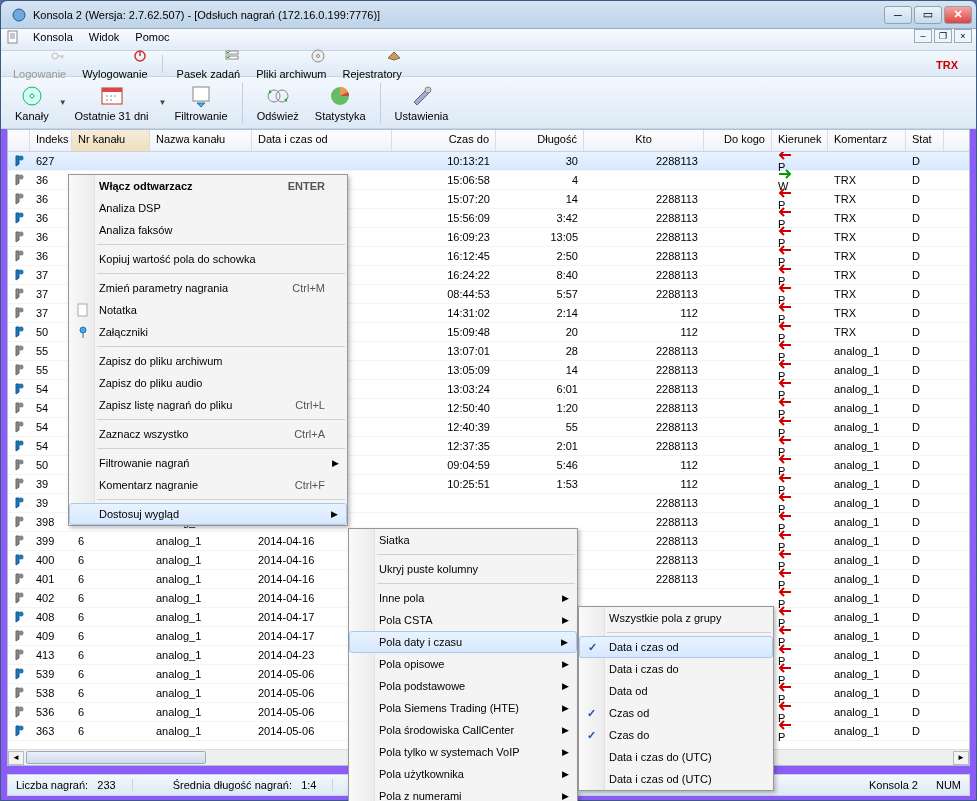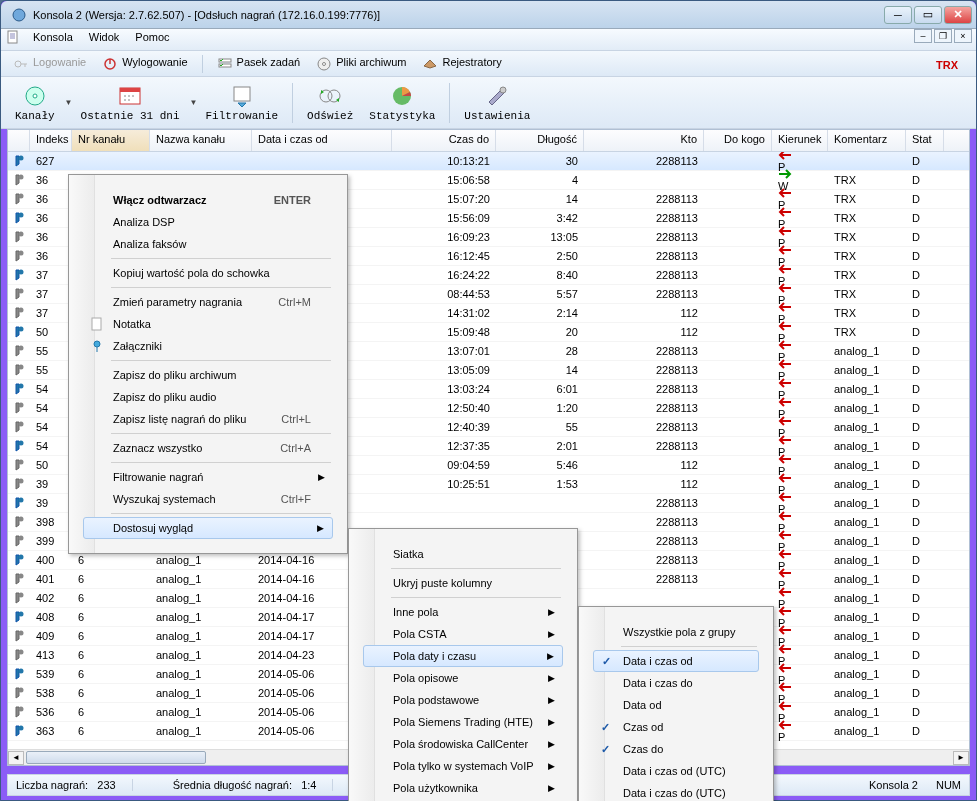--- a/index.html
+++ b/index.html
@@ -14,30 +14,30 @@
 .titlebar .winbtn { width: 28px; height: 18px; border: 1px solid #8aa; border-radius: 3px; display: flex; align-items: center; justify-content: center; background: linear-gradient(#eaf3fb,#c8dbef); cursor: pointer; }
 .titlebar .winbtn.close { background: linear-gradient(#f5a5a0,#d44); color: #fff; font-weight: bold; }
 
 .menubar { height: 22px; background: linear-gradient(#f7fbff,#e2ecf7); display: flex; align-items: flex-start; padding: 0 4px; border-bottom: 1px solid #c8d4e3; }
 .menubar .menuitem { padding: 2px 8px; cursor: pointer; }
 .menubar .docicon { width: 16px; height: 16px; margin-right: 4px; }
 .menubar .mdi { margin-left: auto; display: flex; gap: 2px; }
 .menubar .mdi span { width: 18px; height: 14px; border: 1px solid #9ab; display: flex; align-items: center; justify-content: center; font-size: 9px; background: #eef5fc; cursor: pointer; }
 
 .toolbar1 { height: 26px; background: linear-gradient(#f3f8fd,#dde9f6); display: flex; align-items: center; padding: 0 6px; gap: 4px; border-bottom: 1px solid #c8d4e3; }
-.toolbar1 .tbtn { display: flex; align-items: flex-start; gap: 4px; padding: 2px 6px; cursor: pointer; }
+.toolbar1 .tbtn { display: flex; align-items: flex-end; gap: 4px; padding: 2px 6px; cursor: pointer; flex-direction: column; }
 .toolbar1 .tbtn.disabled { color: #999; }
 .toolbar1 .sep { width: 1px; height: 18px; background: #c0cfe0; margin: 0 4px; }
 .toolbar1 .icon { width: 16px; height: 16px; }
 .toolbar1 .logo { margin-left: auto; display:flex; align-items:center; }
 
 .toolbar2 { height: 52px; background: linear-gradient(#f3f8fd,#dde9f6); display: flex; align-items: center; padding: 0 6px; border-bottom: 1px solid #c8d4e3; }
 .toolbar2 .bigbtn { display: flex; flex-direction: column; align-items: center; justify-content: center; padding: 2px 8px; cursor: pointer; }
 .toolbar2 .bigbtn .bigicon { width: 28px; height: 24px; }
-.toolbar2 .bigbtn .lbl { margin-top: 2px; font-family: Liberation Mono, monospace; }
+.toolbar2 .bigbtn .lbl { margin-top: 2px; }
 .toolbar2 .sep { width: 1px; height: 40px; background: #c0cfe0; margin: 0 6px; }
 .toolbar2 .drop { font-size: 8px; color: #444; margin-left: 2px; align-self: center; }
 .toolbar2 .combo { display: flex; align-items: flex-start; }
 
 .grid-wrap { position: absolute; top: 128px; left: 6px; right: 6px; bottom: 34px; background: #fff; border: 1px solid #b0c0d4; }
 .grid-header { display: flex; height: 22px; background: linear-gradient(#fdfdfe,#eef2f8); border-bottom: 1px solid #c8d4e3; }
 .grid-header .col { border-right: 1px solid #d6dde8; padding: 3px 6px; overflow: hidden; white-space: nowrap; cursor: pointer; }
 .grid-header .col.sorted { background: linear-gradient(#f6ecda,#f0dfba); }
 .grid-body { position: absolute; top: 22px; left: 0; right: 0; bottom: 16px; overflow: hidden; }
 .row { display: flex; height: 19px; align-items: center; border-bottom: 1px solid #f4f4f4; }
@@ -48,21 +48,21 @@
 .hscroll { position: absolute; bottom: 0; left: 0; right: 0; height: 16px; background: #efefef; border-top: 1px solid #ddd; display:flex; align-items:center;}
 .hscroll .thumb { position:absolute; left:18px; top:1px; width:180px; height:13px; background: linear-gradient(#eaf0f8,#cfdcec); border:1px solid #9ab; border-radius:2px;}
 .hscroll .arrow { width:16px; height:14px; border:1px solid #bbb; display:flex; align-items:center; justify-content:center; font-size:8px; background:#f4f4f4;}
 .hscroll .arrow.right { margin-left:auto; }
 
 .statusbar { position: absolute; bottom: 4px; left: 6px; right: 6px; height: 22px; background: linear-gradient(#f3f8fd,#dde9f6); border: 1px solid #c8d4e3; display: flex; align-items: center; padding: 0 8px; gap: 40px; }
 .statusbar .cell { border-right: 1px solid #c8d4e3; padding-right: 16px; }
 .statusbar .push { margin-left: auto; display:flex; gap:18px;}
 
 
-.ctx { position: absolute; background: #f4f4f4; border: 1px solid #979797; box-shadow: 2px 2px 4px rgba(0,0,0,.25); padding: 14px; }
+.ctx { position: absolute; background: #f4f4f4; border: 1px solid #979797; box-shadow: 2px 2px 4px rgba(0,0,0,.25); padding: 0; }
 .ctx .row { display: flex; align-items: center; height: 22px; padding: 0 22px 0 30px; cursor: pointer; position: relative; border:none;}
 .ctx .row:hover, .ctx .row.hov { background: linear-gradient(#eaf3ff,#d6e8ff); border: 1px solid #a8c8ec; border-radius: 3px; padding: 0 21px 0 29px; }
 .ctx .row .lbl { flex: 1; }
 .ctx .row .shortcut { color: #555; margin-left: 20px; }
 .ctx .row .arrow { position: absolute; right: 8px; font-size: 9px; }
 .ctx .row .icon { position: absolute; left: 6px; width: 16px; height: 16px; }
 .ctx .row .check { position: absolute; left: 8px; color: #1e5aa8; font-weight: bold; }
 .ctx .sep { height: 1px; background: #d0d0d0; margin: 3px 2px 3px 28px; }
 .ctx .gutter { position: absolute; left: 0; top: 0; bottom: 0; width: 26px; background: linear-gradient(to right,#f9f9f9,#ececec); border-right: 1px solid #e0e0e0; }
 .ctx .content { position: relative; }
@@ -231,21 +231,21 @@
 
   <div class="grid-wrap">
     <div class="grid-header">
       <div class="col" style="width:22px"></div>
       <div class="col c-idx">Indeks</div>
       <div class="col c-nr sorted">Nr kanału</div>
       <div class="col c-nazwa">Nazwa kanału</div>
       <div class="col c-data">Data i czas od</div>
       <div class="col c-czas r" style="text-align:right">Czas do</div>
       <div class="col c-dl r" style="text-align:right">Długość</div>
-      <div class="col c-kto r" style="text-align:right">Kto</div>
+      <div class="col c-kto r" style="text-align:center">Kto</div>
       <div class="col c-do r" style="text-align:right">Do kogo</div>
       <div class="col c-kier">Kierunek</div>
       <div class="col c-kom">Komentarz</div>
       <div class="col c-stat">Stat</div>
     </div>
     <div class="grid-body" id="grid-body">
         <div class="row sel">
           <span class="rowicon">
             <svg width="14" height="14" viewBox="0 0 14 14">
               <path d="M4 2v10l3-2V2z" fill="#27a" stroke="#15a"></path>
@@ -975,21 +975,21 @@
     <div class="row">
         <span class="lbl">Zaznacz wszystko</span>
         <span class="shortcut">Ctrl+A</span>
       </div>
     <div class="sep"></div>
     <div class="row">
         <span class="lbl">Filtrowanie nagrań</span>
         <span class="arrow">▶</span>
       </div>
     <div class="row">
-        <span class="lbl">Wyszukaj systemach</span>
+        <span class="lbl">Komentarz nagranie</span>
         <span class="shortcut">Ctrl+F</span>
       </div>
     <div class="sep"></div>
     <div class="row hov">
         <span class="lbl">Dostosuj wygląd</span>
         <span class="arrow">▶</span>
       </div>
   </div>
 </div>
 
@@ -1066,19 +1066,19 @@
       </div>
     <div class="row">
         <span class="check">✓</span>
         <span class="lbl">Czas od</span>
       </div>
     <div class="row">
         <span class="check">✓</span>
         <span class="lbl">Czas do</span>
       </div>
     <div class="row">
+        <span class="lbl">Data i czas do (UTC)</span>
+      </div>
+    <div class="row">
         <span class="lbl">Data i czas od (UTC)</span>
-      </div>
-    <div class="row">
-        <span class="lbl">Data i czas do (UTC)</span>
       </div>
   </div>
 </div>
 
 </body></html>

